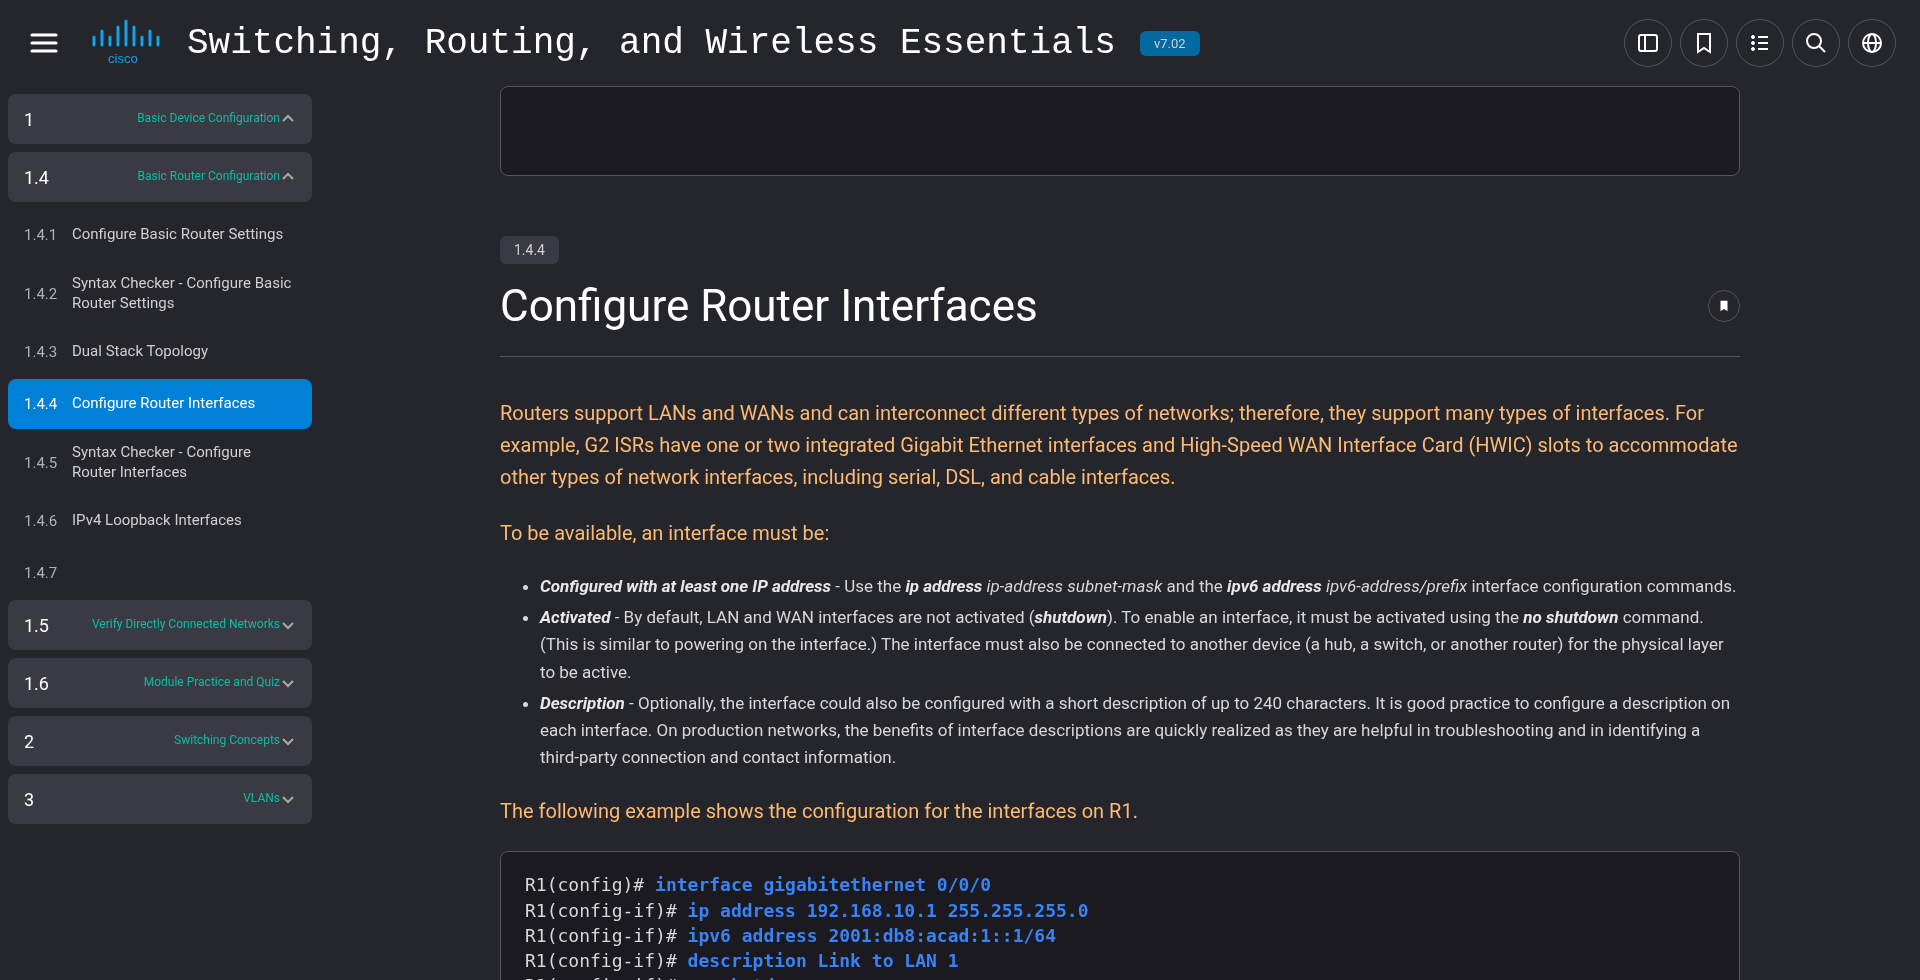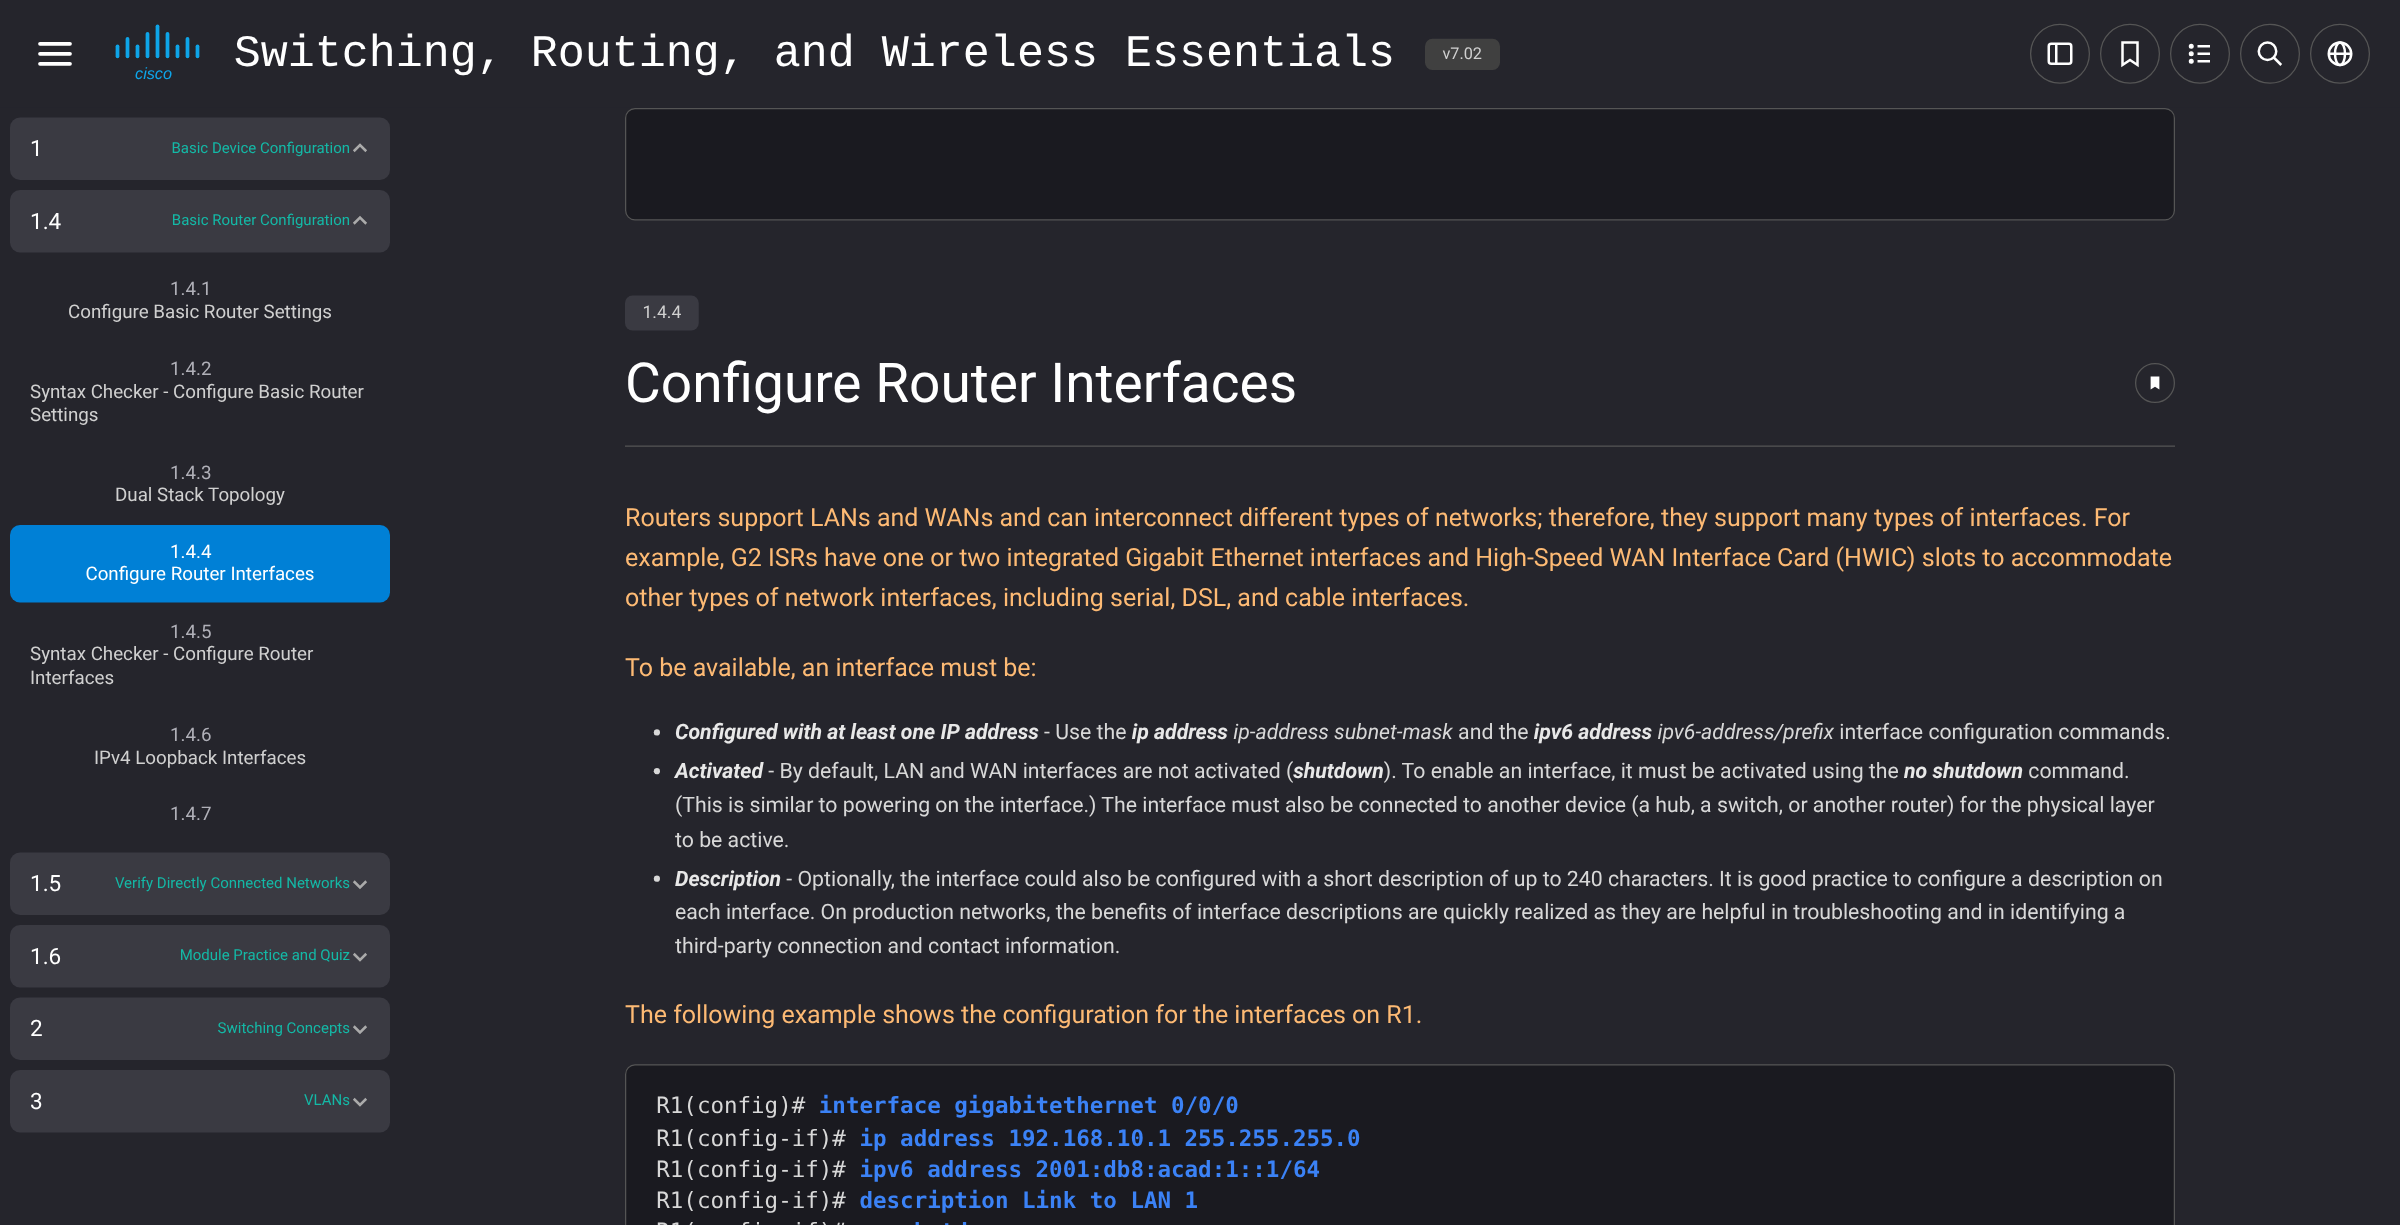--- a/index.html
+++ b/index.html
@@ -24,31 +24,30 @@
   height: 40px;
   display: flex;
   align-items: center;
   justify-content: center;
   cursor: pointer;
 }
 .menu-btn svg { width: 32px; height: 32px; }
 .logo {
   display: flex;
   align-items: flex-end;
-  font-style: italic;
 }
 .logo svg { width: 75px; height: 48px; }
 .title {
   font-size: 36px;
   font-weight: 400;
   color: #ffffff;
   font-family: Liberation Mono, monospace;
 }
 .version-badge {
-  background: #404040;
+  background: #0369a1;
   color: #d0d0d0;
   padding: 5px 14px;
   border-radius: 6px;
   font-size: 13px;
 }
 .header-right {
   margin-left: auto;
   display: flex;
   gap: 8px;
 }
@@ -78,21 +77,21 @@
   padding: 12px 16px;
   border-radius: 8px;
   margin-bottom: 2px;
   cursor: pointer;
   min-height: 50px;
 }
 .sidebar-item.module {
   background: #3a3a42;
   margin-bottom: 8px;
 }
-.sidebar-item.sub { padding-left: 16px; flex-direction: column; }
+.sidebar-item.sub { padding-left: 16px; }
 .sidebar-item.active {
   background: #0080d6;
 }
 .sidebar-num {
   width: 48px;
   flex-shrink: 0;
   font-size: 15px;
   color: #b0b0b8;
 }
 .sidebar-item.module .sidebar-num { font-size: 18px; color: #fff; }

